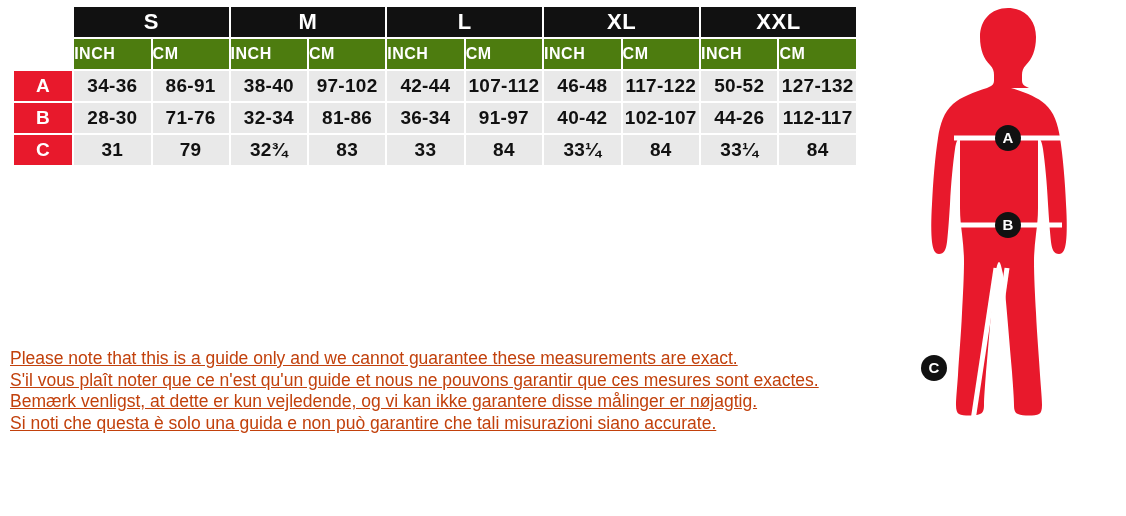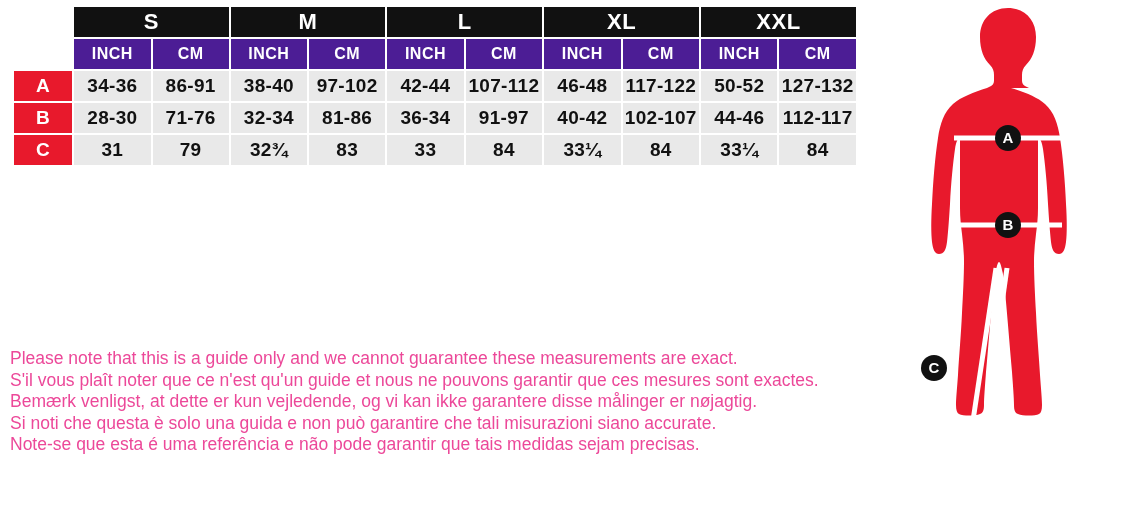--- a/index.html
+++ b/index.html
@@ -51,25 +51,25 @@
     color: #ffffff;
     font-weight: bold;
     font-size: 22px;
     text-align: center;
     vertical-align: middle;
     height: 30px;
     letter-spacing: 0.5px;
   }
 
   .unit-head {
-    background: #4c1d95;
+    background: #4d7c0f;
     color: #ffffff;
     font-weight: bold;
     font-size: 16px;
-    text-align: center;
+    text-align: left;
     vertical-align: middle;
     height: 28px;
     width: 78px;
     letter-spacing: 0.5px;
   }
 
   .cell {
     background: #e9e9e9;
     color: #111111;
     font-weight: bold;
@@ -83,23 +83,24 @@
 
   
   #notes {
     position: absolute;
     left: 10px;
     top: 348px;
     width: 880px;
   }
   .note-line {
     font-size: 17.5px;
-    color: #ec4899;
+    color: #c2410c;
     line-height: 21.5px;
     white-space: nowrap;
+    text-decoration: underline;
   }
 
   
   #figure {
     position: absolute;
     right: 18px;
     top: 0px;
     width: 200px;
     height: 516px;
   }
@@ -165,21 +166,21 @@
       <tr>
         <td class="row-label">B</td>
         <td class="cell">28-30</td>
         <td class="cell">71-76</td>
         <td class="cell">32-34</td>
         <td class="cell">81-86</td>
         <td class="cell">36-34</td>
         <td class="cell">91-97</td>
         <td class="cell">40-42</td>
         <td class="cell">102-107</td>
-        <td class="cell">44-46</td>
+        <td class="cell">44-26</td>
         <td class="cell">112-117</td>
       </tr>
 
       <tr>
         <td class="row-label">C</td>
         <td class="cell">31</td>
         <td class="cell">79</td>
         <td class="cell">32¾</td>
         <td class="cell">83</td>
         <td class="cell">33</td>
@@ -190,21 +191,20 @@
         <td class="cell">84</td>
       </tr>
     </tbody>
   </table>
 
   <div id="notes">
     <div class="note-line">Please note that this is a guide only and we cannot guarantee these measurements are exact.</div>
     <div class="note-line">S'il vous plaît noter que ce n'est qu'un guide et nous ne pouvons garantir que ces mesures sont exactes.</div>
     <div class="note-line">Bemærk venligst, at dette er kun vejledende, og vi kan ikke garantere disse målinger er nøjagtig.</div>
     <div class="note-line">Si noti che questa è solo una guida e non può garantire che tali misurazioni siano accurate.</div>
-    <div class="note-line">Note-se que esta é uma referência e não pode garantir que tais medidas sejam precisas.</div>
   </div>
 
   <div id="figure">
     <svg width="200" height="516" viewBox="0 0 200 516">
 
       <path fill="#e8192c" d="M100 8 c-17 0 -28 12 -28 29 c0 13 4 22 10 28 c3 3 4 6 4 10 l0 6 c0 3 -2 5 -5 6
                l-2 1 l42 0 l-2 -1 c-3 -1 -5 -3 -5 -6 l0 -6 c0 -4 1 -7 4 -10 c6 -6 10 -15 10 -28 c0 -17 -11 -29 -28 -29 z"></path>
 
       <path fill="#e8192c" d="
         M79 88

